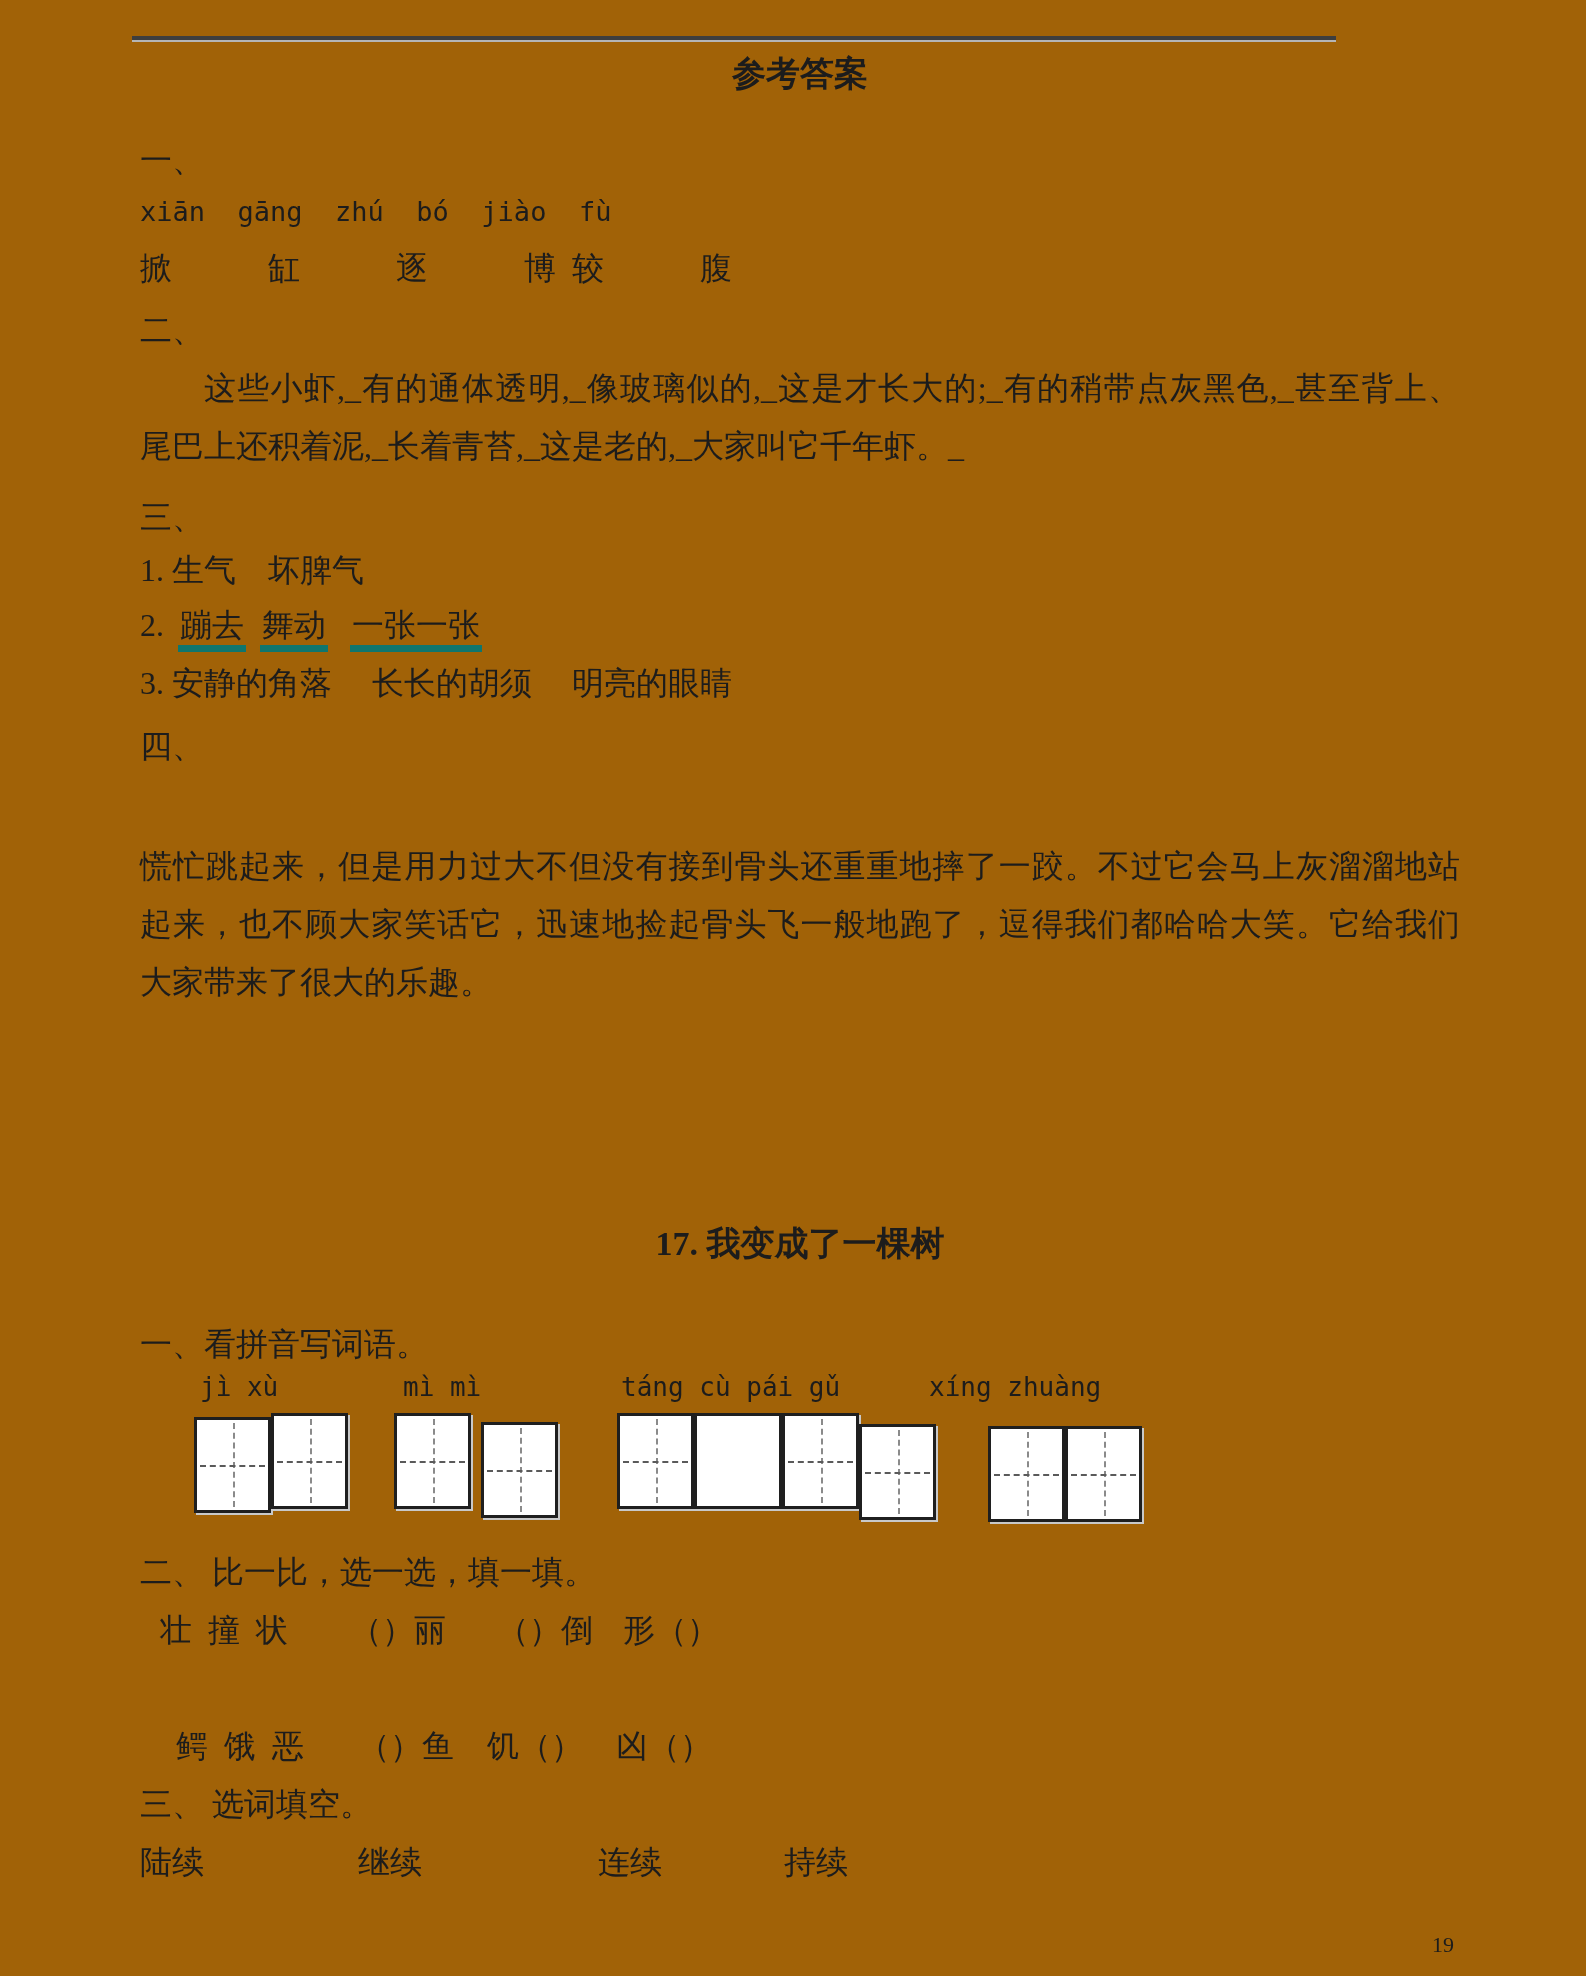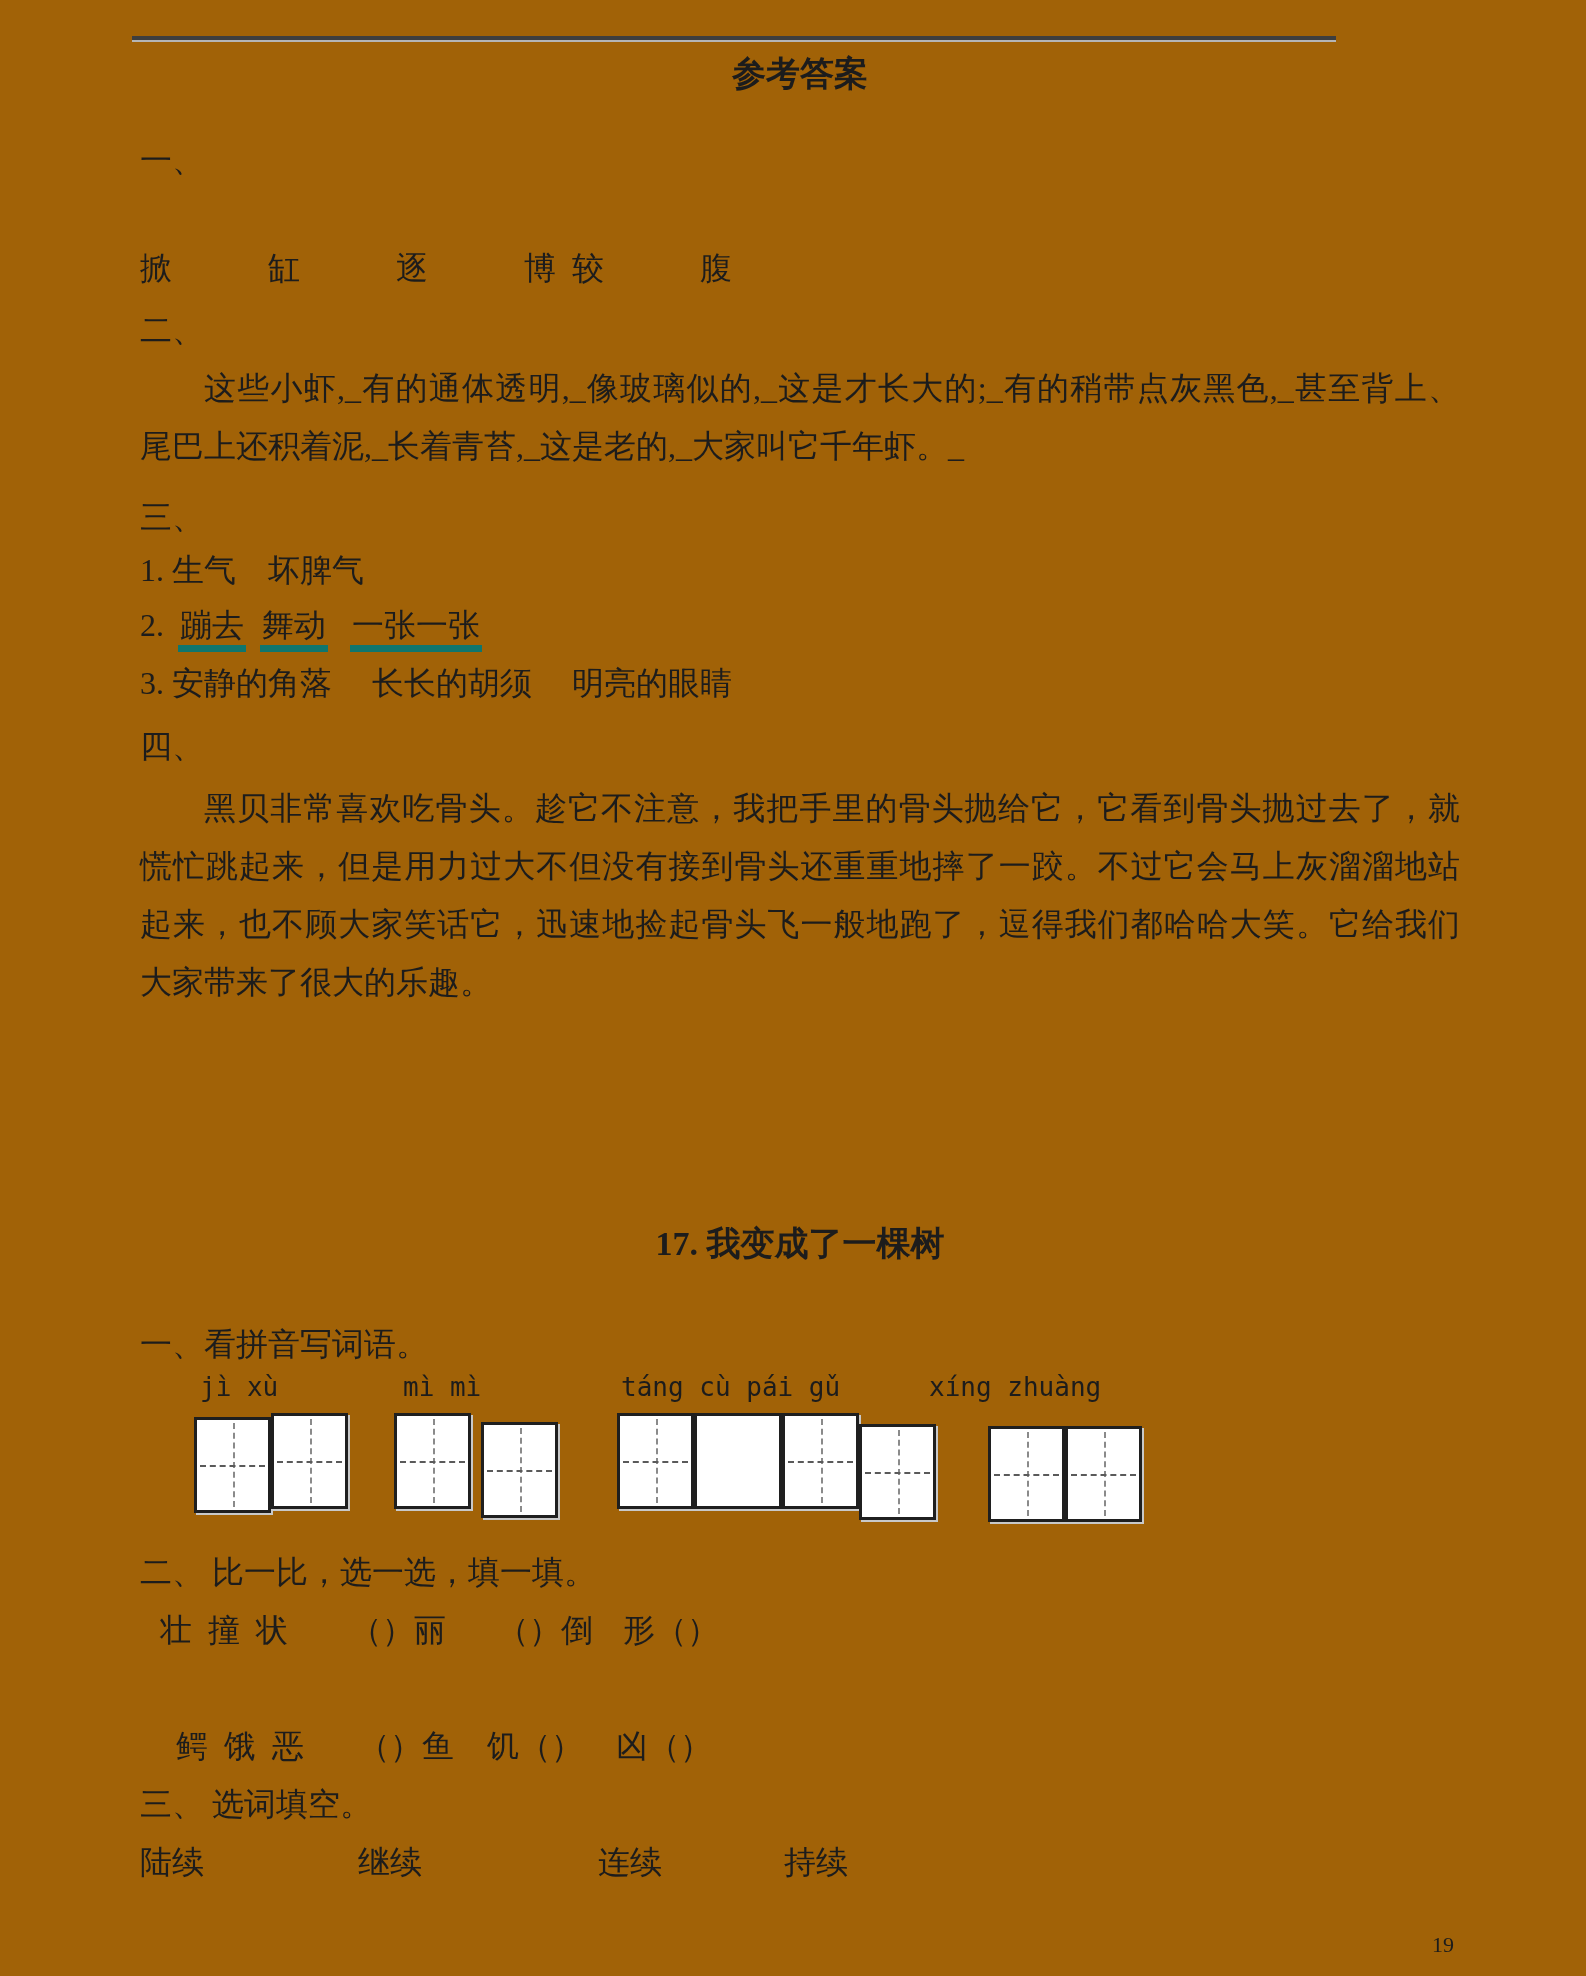--- a/index.html
+++ b/index.html
@@ -73,33 +73,33 @@
 </head>
 <body>
 
 <div class="page">
 
   <div class="rule"></div>
 
   <div class="h-center" style="top:52px">参考答案</div>
 
   <div class="ln" style="top:138px">一、</div>
+  <div class="ln mono" style="top:190px">xiān  gāng  zhú  bó  jiào  fù</div>
   <div class="ln" style="top:246px">掀　　　缸　　　逐　　　博  较　　　腹</div>
 
   <div class="ln" style="top:308px">二、</div>
   <div class="ln just indent" style="top:366px">这些小虾,_有的通体透明,_像玻璃似的,_这是才长大的;_有的稍带点灰黑色,_甚至背上、</div>
   <div class="ln" style="top:424px">尾巴上还积着泥,_长着青苔,_这是老的,_大家叫它千年虾。_</div>
 
   <div class="ln" style="top:495px">三、</div>
   <div class="ln" style="top:548px">1. 生气　坏脾气</div>
   <div class="ln" style="top:603px"><span>2.</span><span class="uword">蹦去</span><span class="uword">舞动</span><span class="uword">一张一张</span></div>
   <div class="ln" style="top:661px">3. 安静的角落　 长长的胡须　 明亮的眼睛</div>
 
   <div class="ln" style="top:724px">四、</div>
-  <div class="ln just indent" style="top:786px">黑贝非常喜欢吃骨头。趁它不注意，我把手里的骨头抛给它，它看到骨头抛过去了，就</div>
   <div class="ln just" style="top:902px">起来，也不顾大家笑话它，迅速地捡起骨头飞一般地跑了，逗得我们都哈哈大笑。它给我们</div>
   <div class="ln just" style="top:844px">慌忙跳起来，但是用力过大不但没有接到骨头还重重地摔了一跤。不过它会马上灰溜溜地站</div>
   <div class="ln" style="top:960px">大家带来了很大的乐趣。</div>
 
   <div class="h-center" style="top:1222px">17. 我变成了一棵树</div>
 
   <div class="ln" style="top:1322px">一、看拼音写词语。</div>
 
   <span class="pinyin-label" style="left:200px">jì xù</span>
   <span class="pinyin-label" style="left:403px">mì mì</span>

